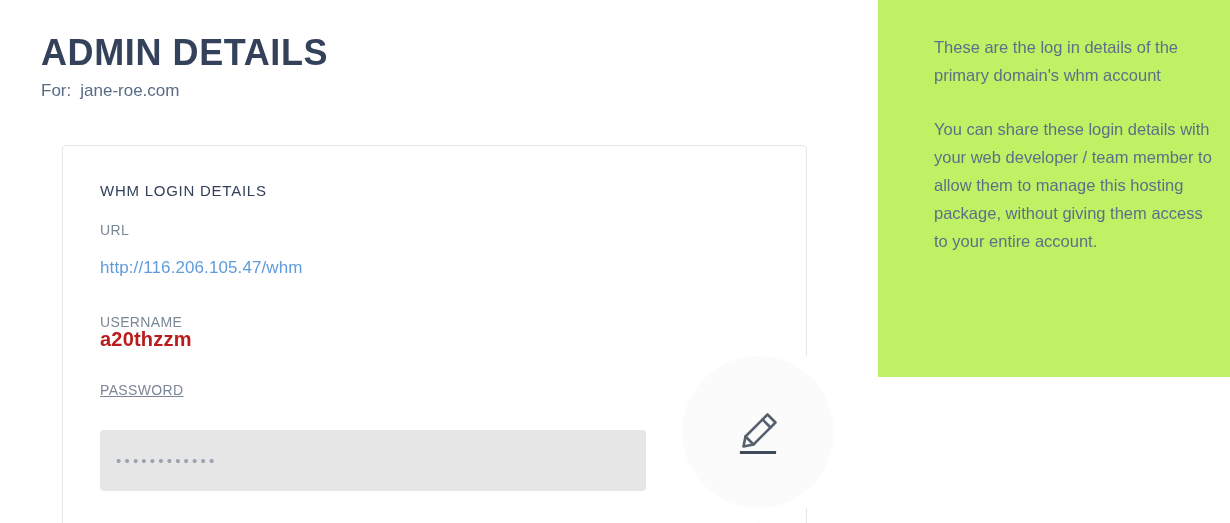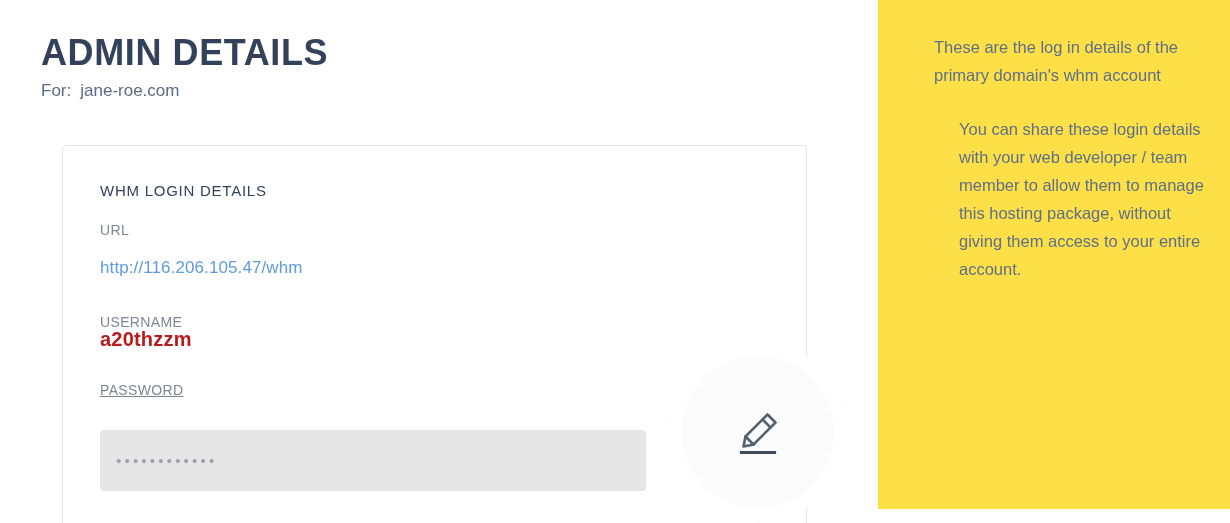--- a/index.html
+++ b/index.html
@@ -166,38 +166,37 @@
   .edit-fab svg {
     display: block;
   }
 
   
   .help-pane {
     position: absolute;
     left: 878px;
     top: 0;
     width: 352px;
-    height: 509px;
-    background: #fde047;
+    height: 377px;
+    background: #bef264;
   }
   .help-inner {
     position: absolute;
     left: 56px;
     top: 33px;
     width: 278px;
   }
   .help-para {
     font-size: 16.5px;
     line-height: 28px;
     color: #5f6f88;
     margin: 0 0 26px 0;
   }
   .help-para:last-child {
     margin-bottom: 0;
-    margin-left: 25px;
   }
 </style>
 </head>
 <body>
 
 <div id="page">
 
   <div class="main-pane">
 
     <div class="page-title">ADMIN DETAILS</div>

